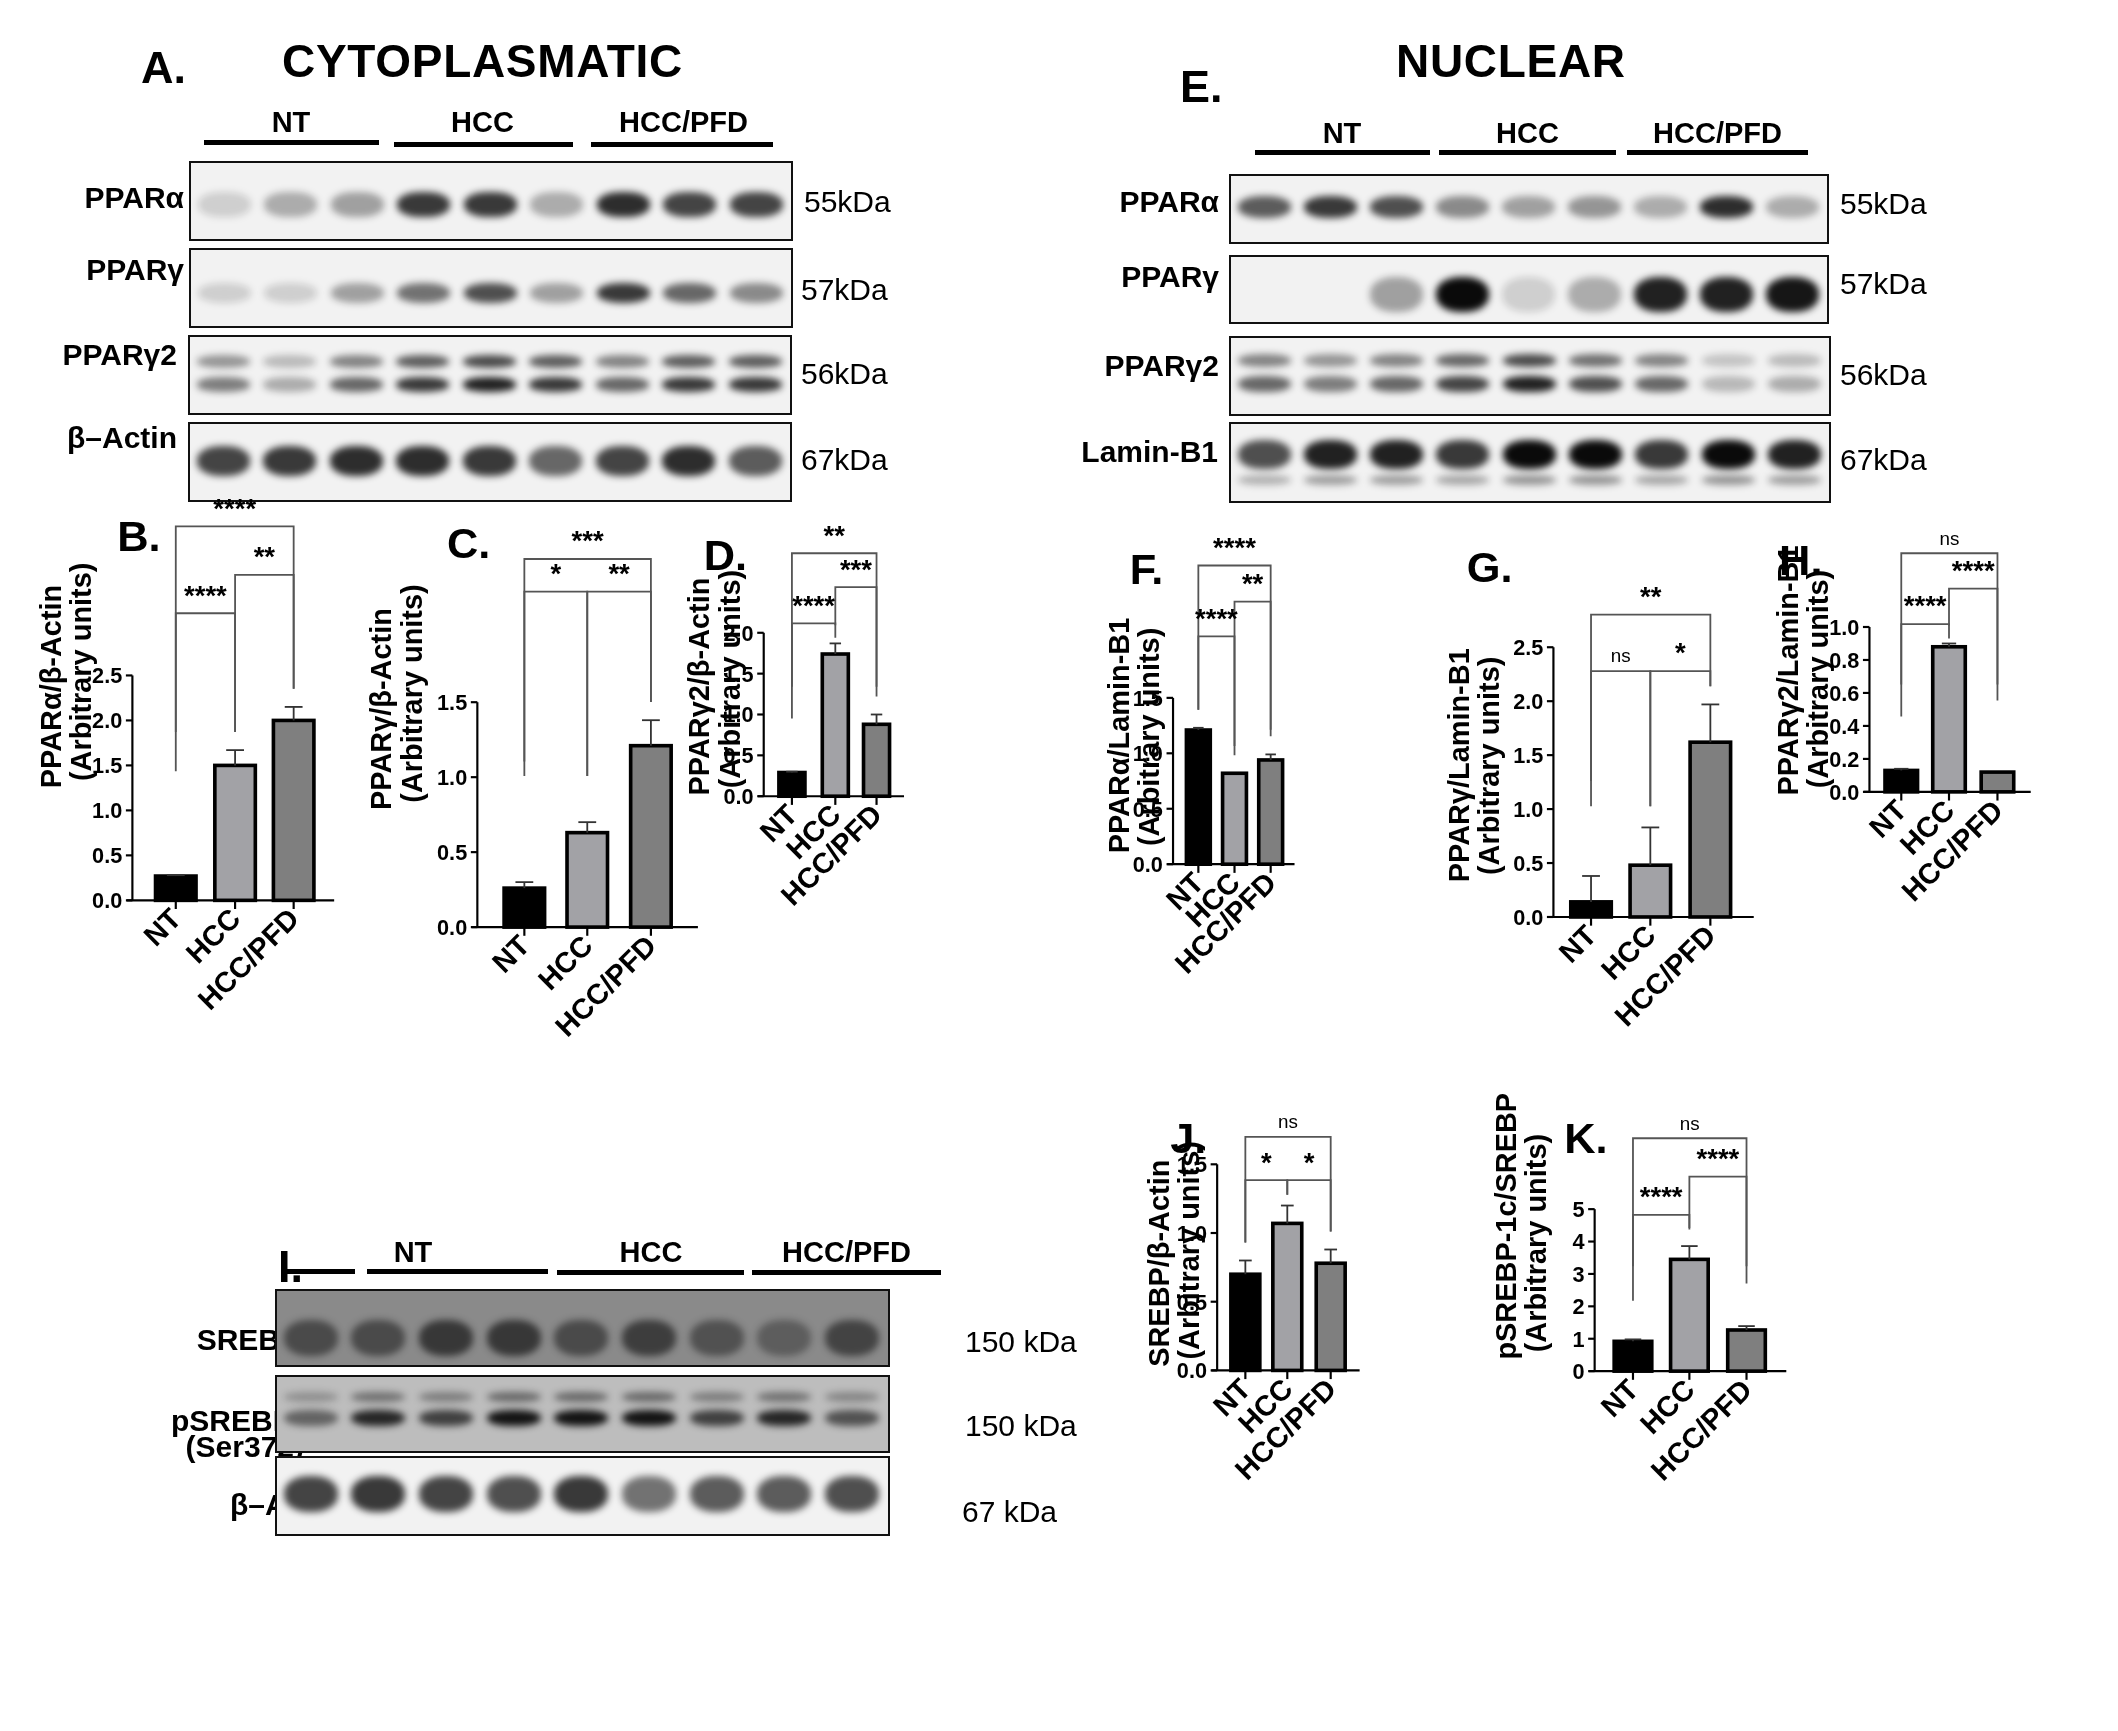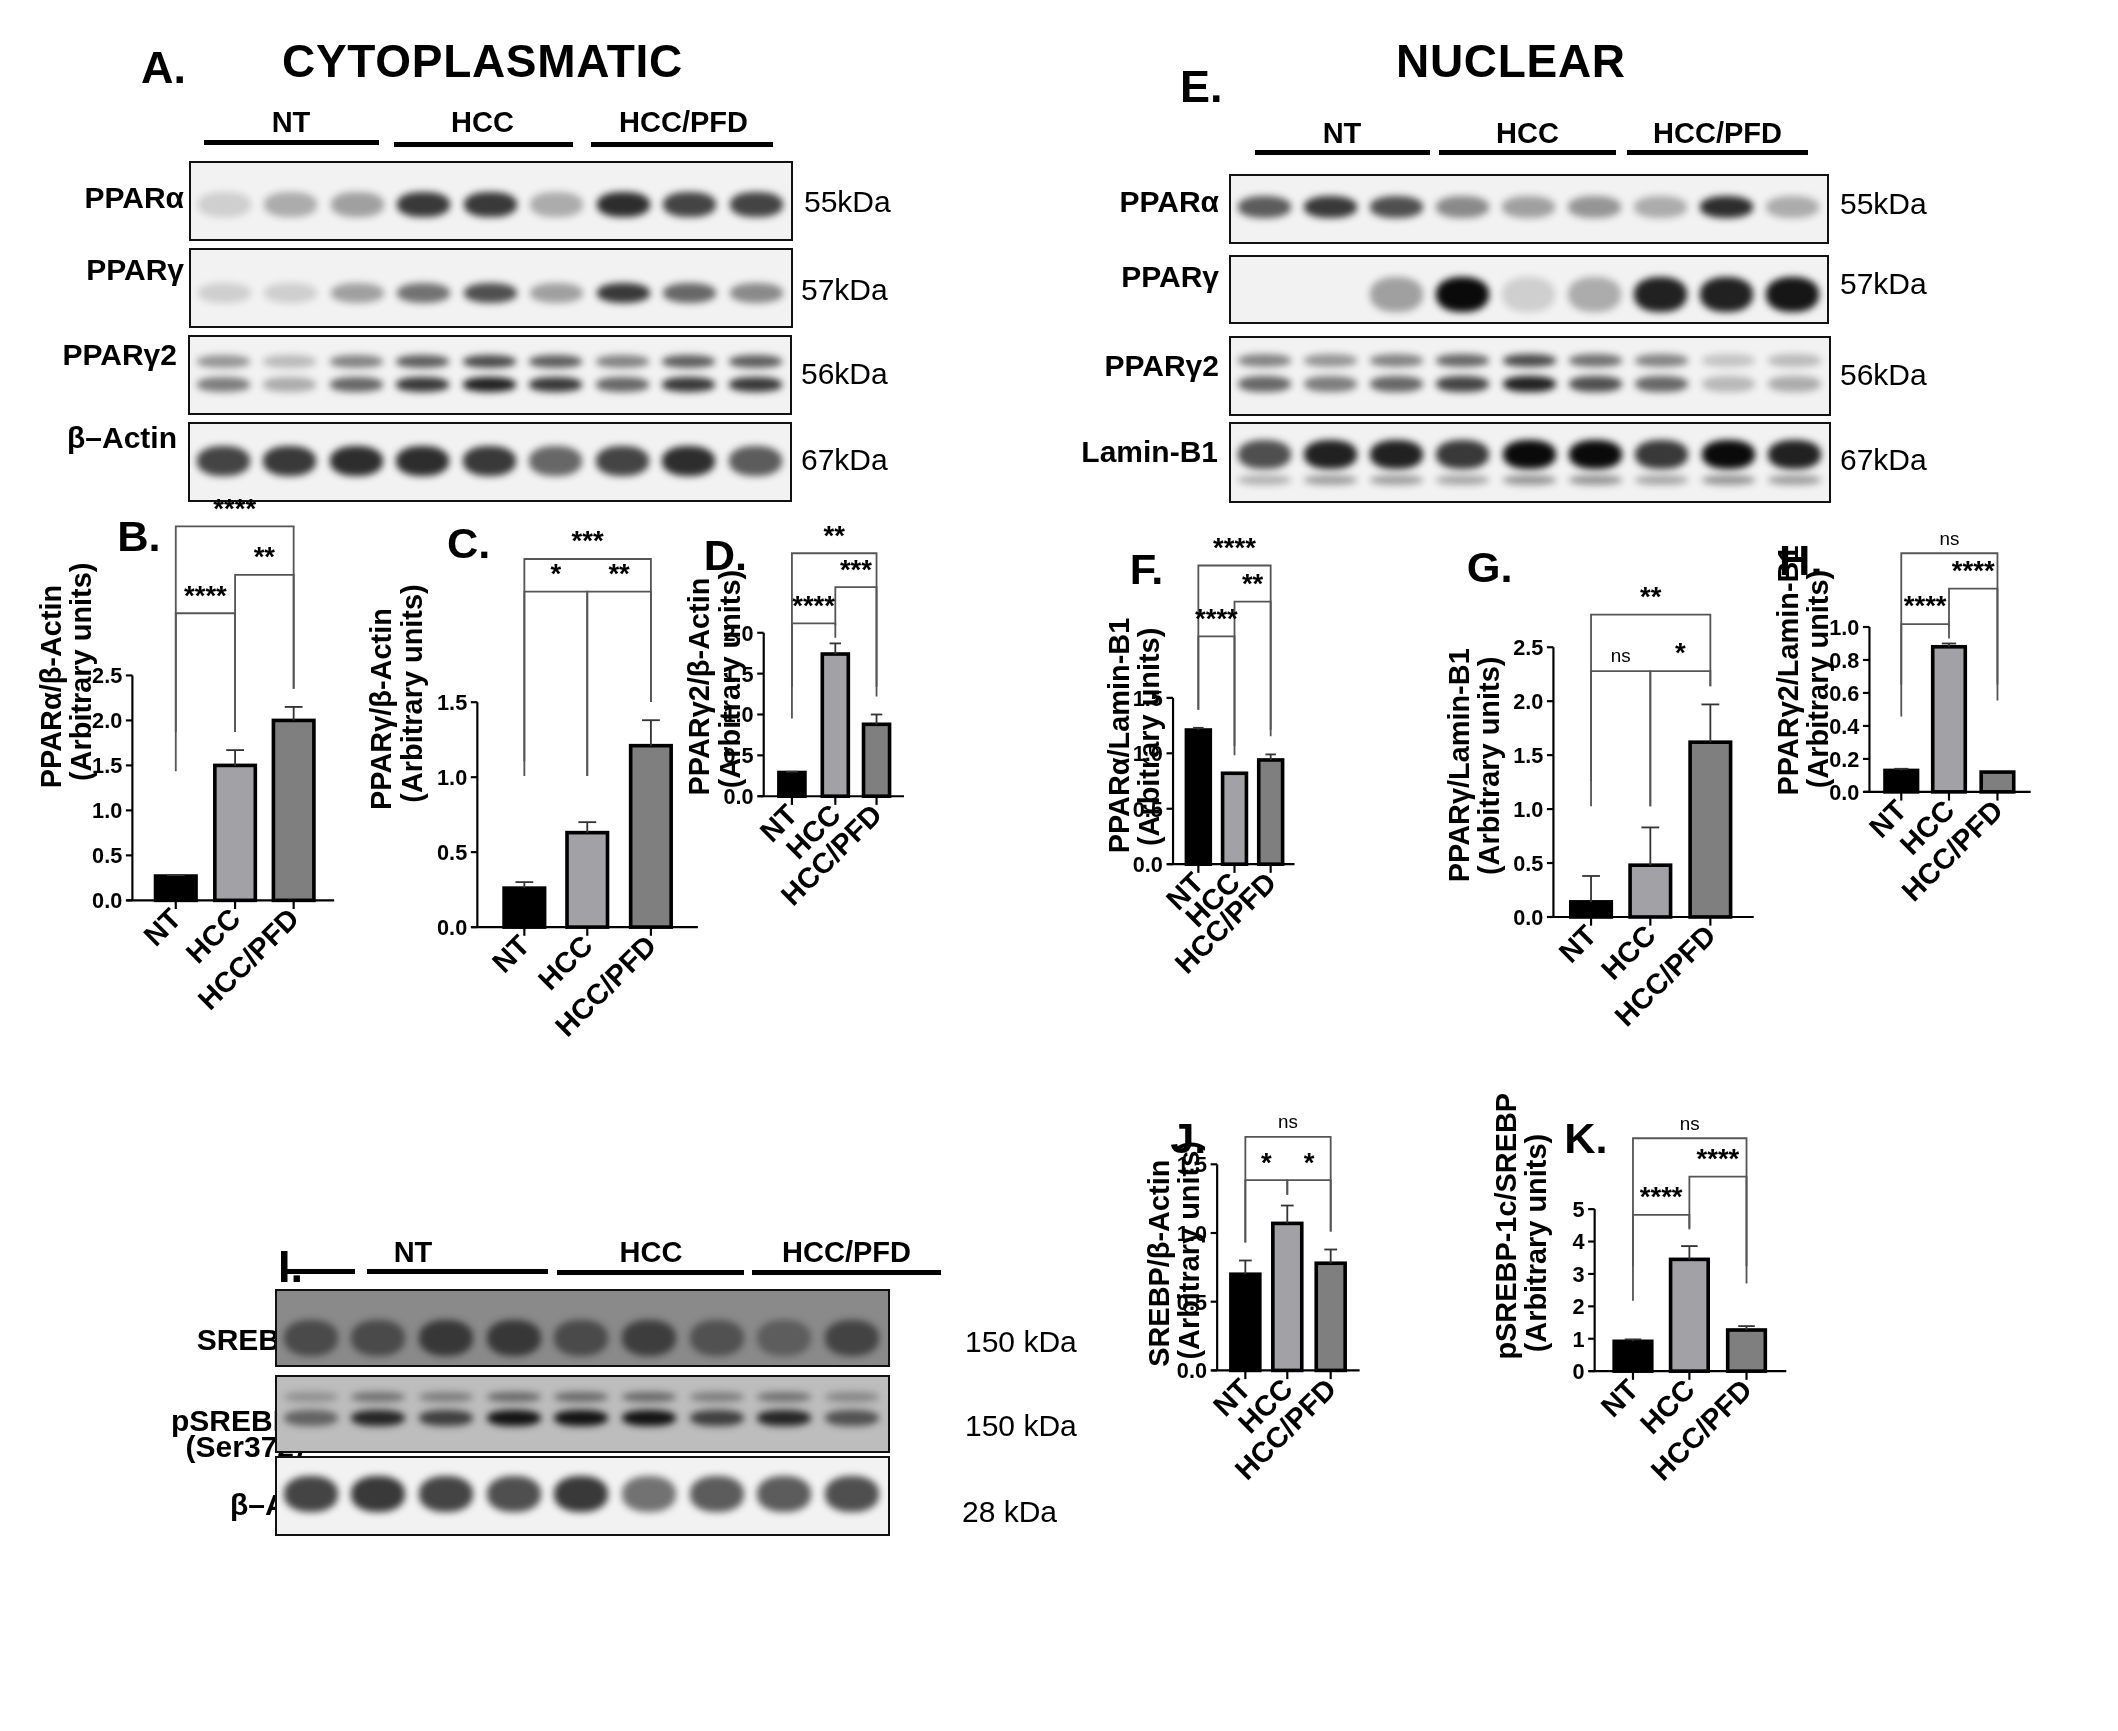--- a/index.html
+++ b/index.html
@@ -233,21 +233,21 @@
       <div class="band" style="left: 210px; width: 54px; top: 18px; height: 36px; background: rgba(10, 10, 10, 0.7);"></div>
       <div class="band" style="left: 277px; width: 54px; top: 18px; height: 36px; background: rgba(10, 10, 10, 0.8);"></div>
       <div class="band" style="left: 345px; width: 54px; top: 18px; height: 36px; background: rgba(10, 10, 10, 0.55);"></div>
       <div class="band" style="left: 413px; width: 54px; top: 18px; height: 36px; background: rgba(10, 10, 10, 0.65);"></div>
       <div class="band" style="left: 480px; width: 54px; top: 18px; height: 36px; background: rgba(10, 10, 10, 0.65);"></div>
       <div class="band" style="left: 548px; width: 54px; top: 18px; height: 36px; background: rgba(10, 10, 10, 0.7);"></div>
     </div>
 
   <div class="kda-label" style="left:965px;top:1327px;">150 kDa</div>
   <div class="kda-label" style="left:965px;top:1411px;">150 kDa</div>
-  <div class="kda-label" style="left:962px;top:1497px;">28 kDa</div>
+  <div class="kda-label" style="left:962px;top:1497px;">67 kDa</div>
 </div>
 
 <div id="charts">
     <svg width="2119" height="1732" style="position:absolute;left:0;top:0;" viewBox="0 0 2930 2395">
       <g>
         <text x="162" y="762" font-size="60" font-weight="bold">B.</text>
         <text transform="translate(84,1090) rotate(-90)" font-size="40" font-weight="bold">PPARα/β-Actin</text>
         <text transform="translate(126,1080) rotate(-90)" font-size="40" font-weight="bold">(Arbitrary units)</text>
         <rect x="215" y="1211.412" width="56" height="33.587999999999965" fill="#000000" stroke="#000" stroke-width="5"></rect>
         <line x1="243" y1="1211.412" x2="243" y2="1210.168" stroke="#333" stroke-width="2.5"></line>

